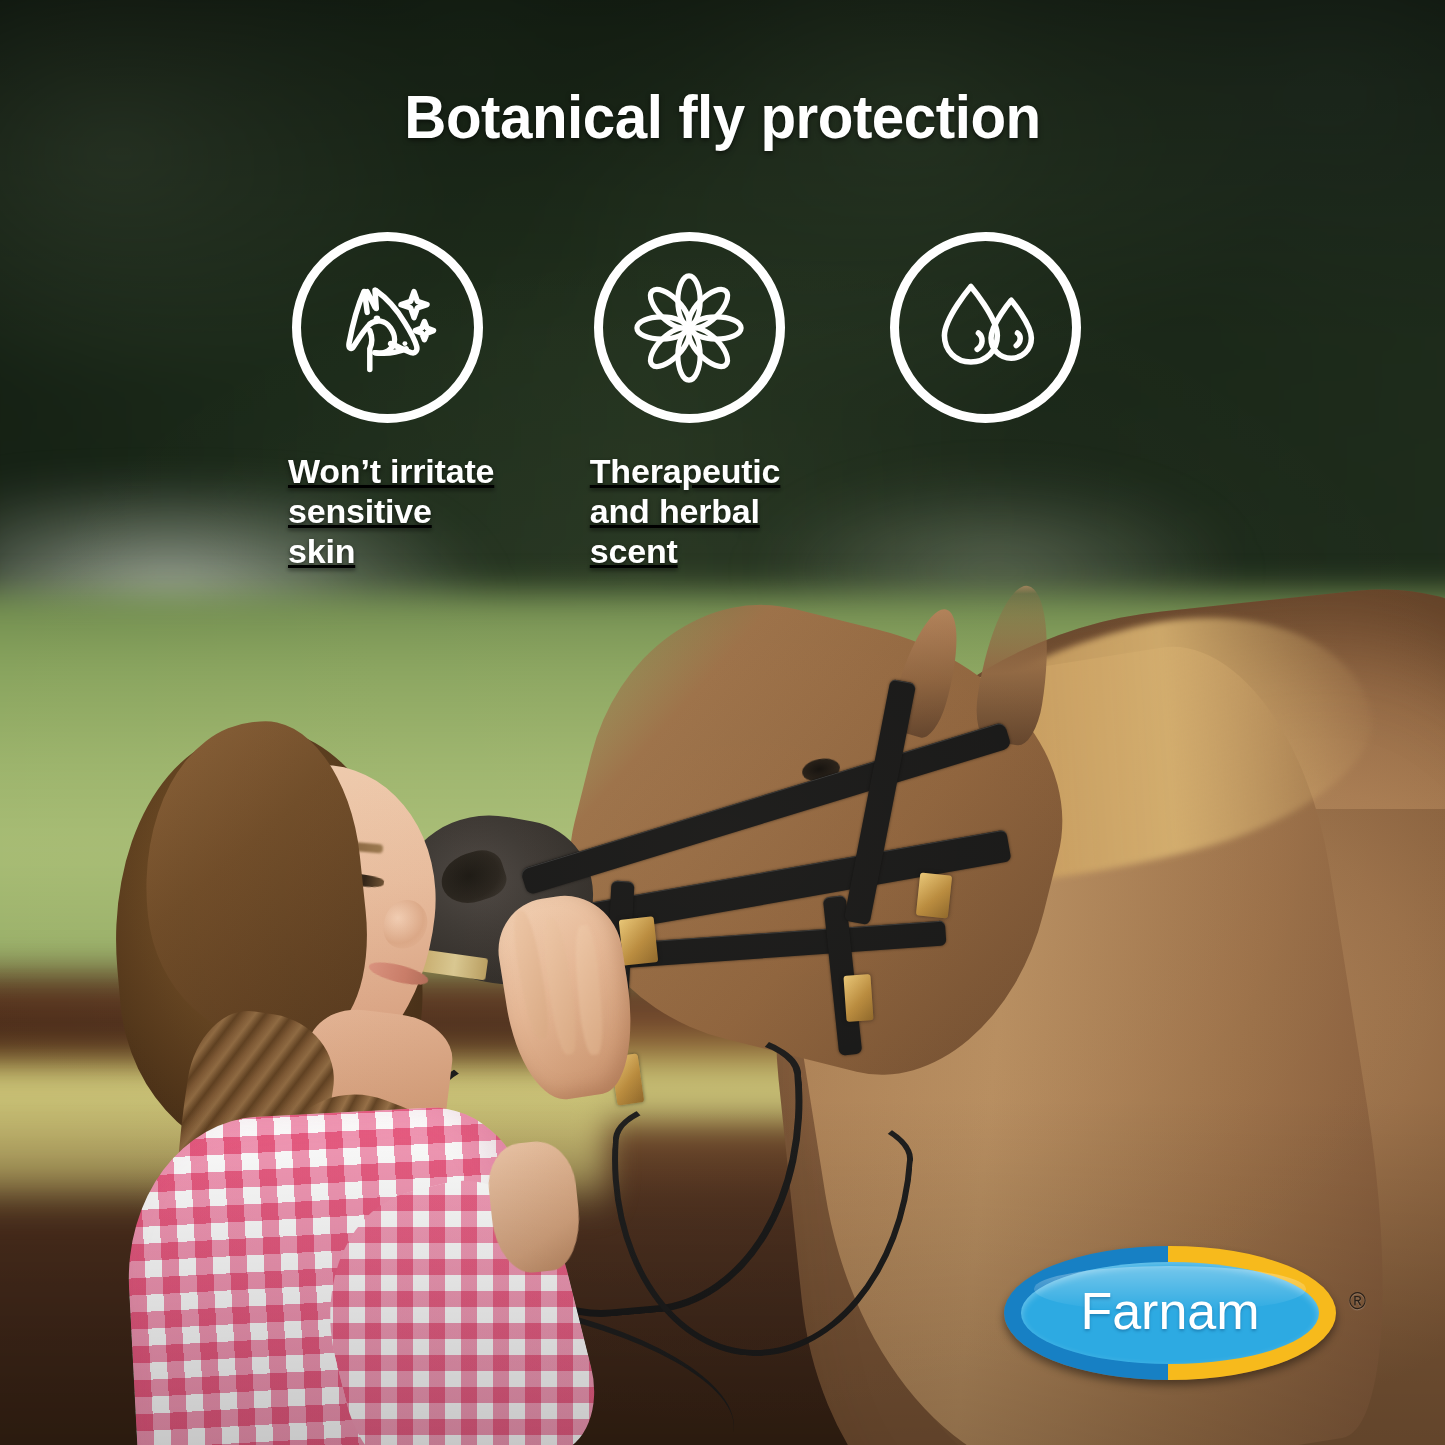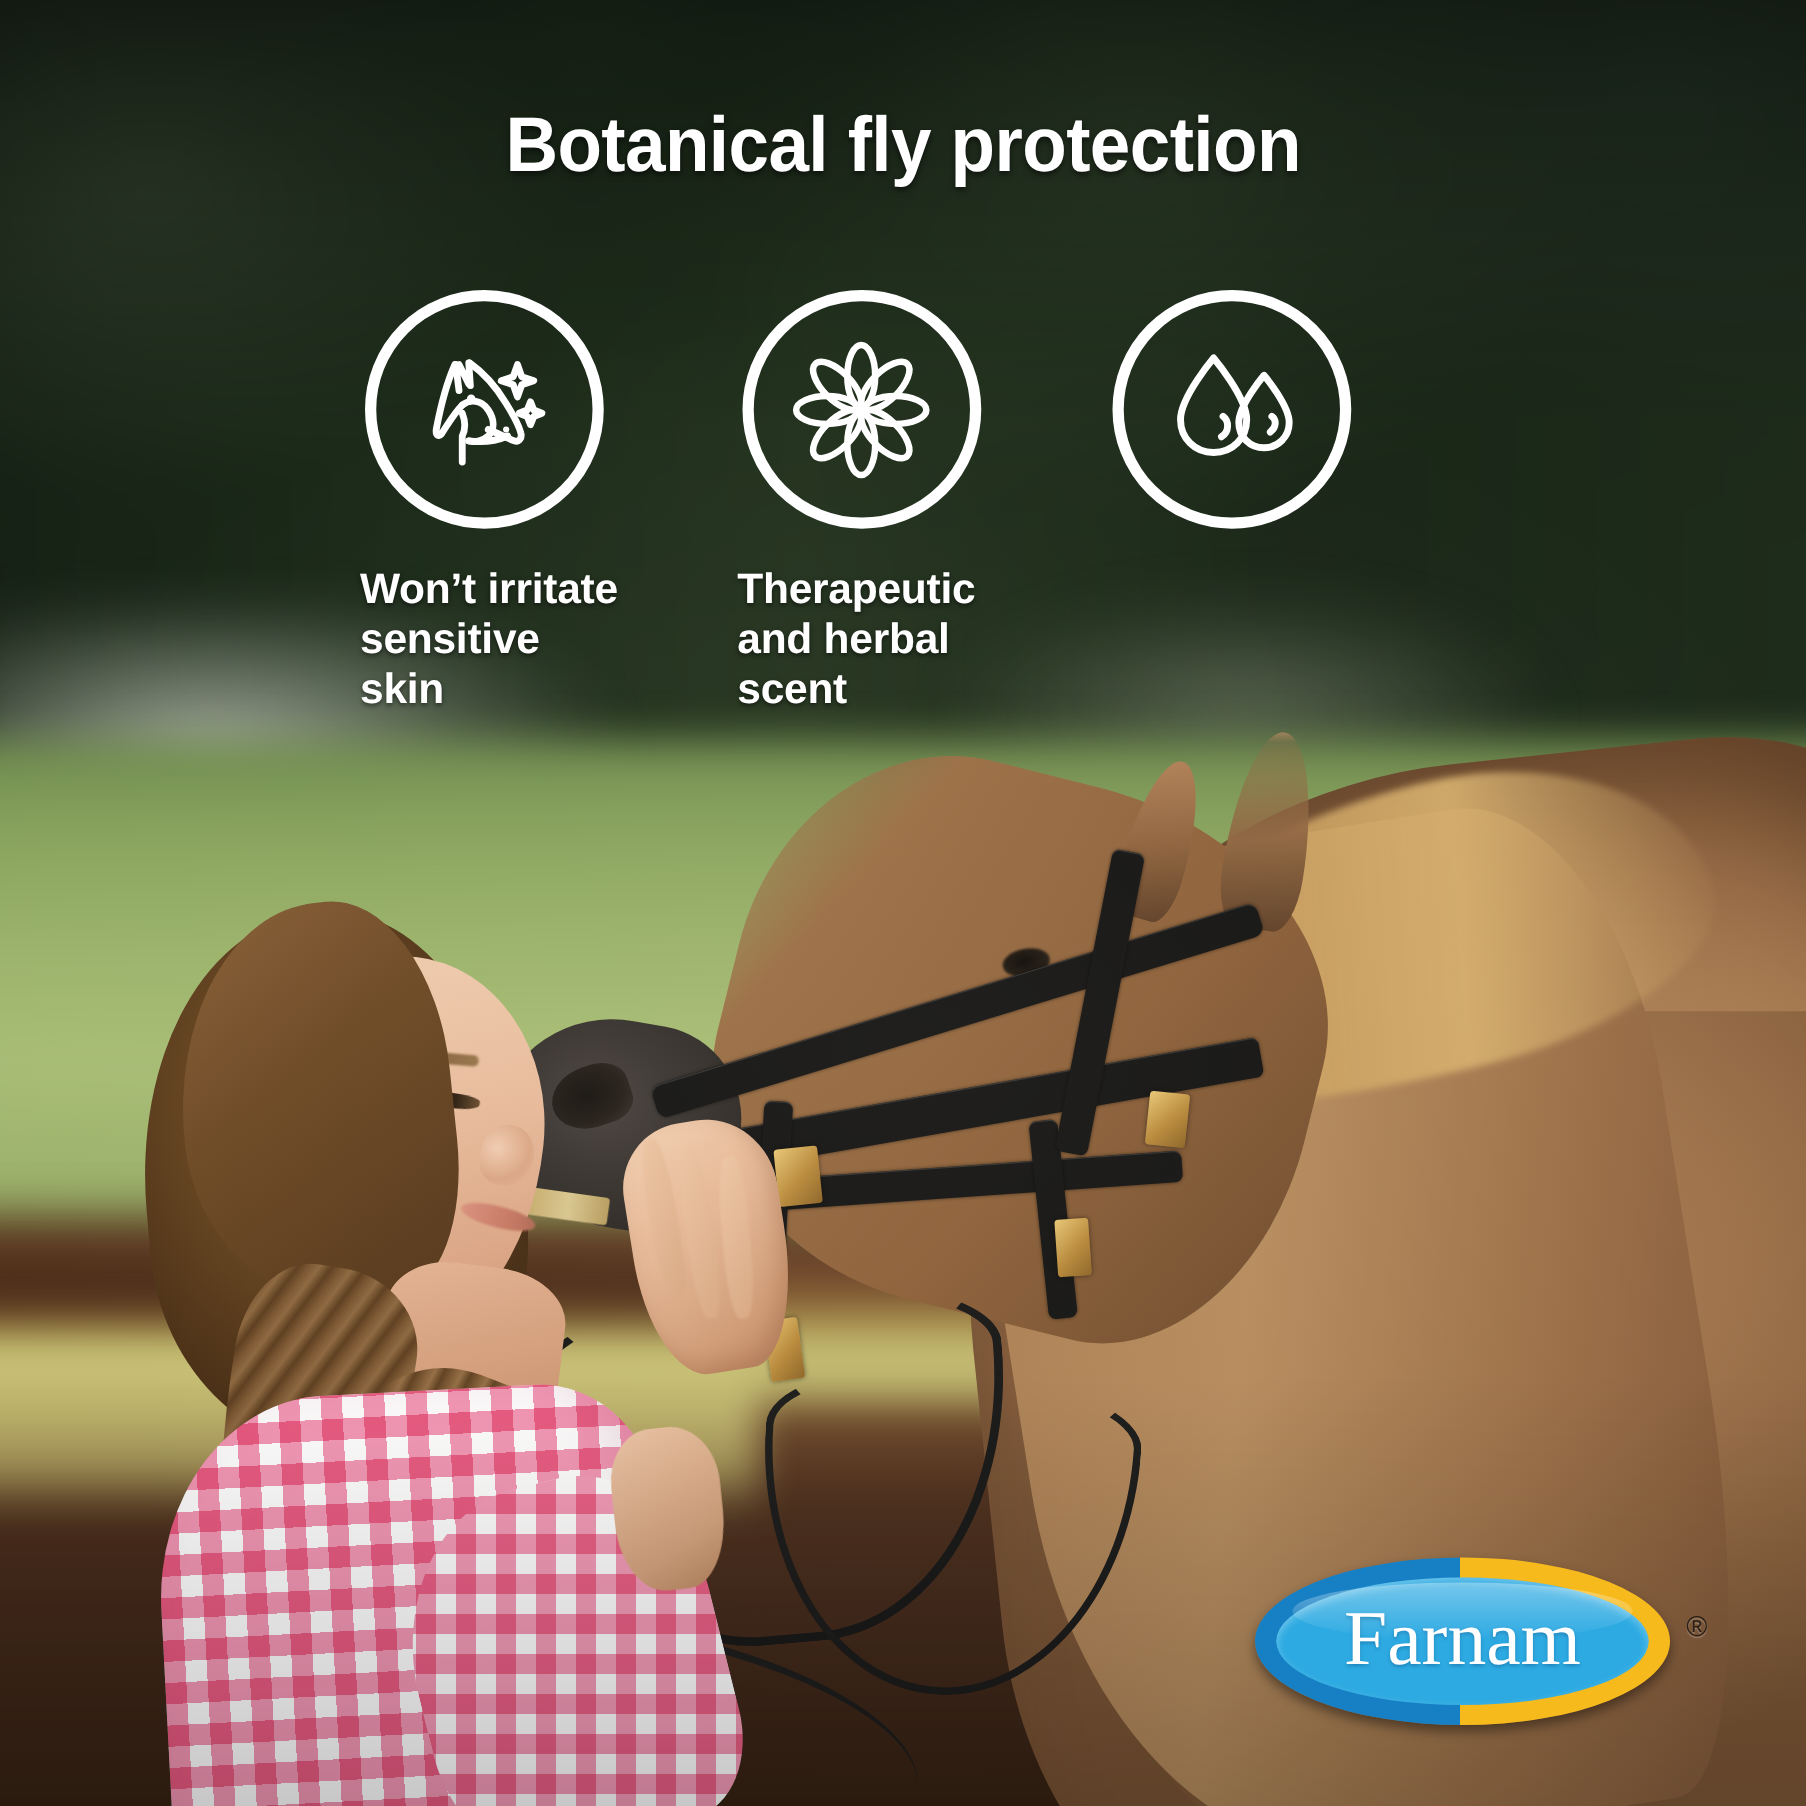--- a/index.html
+++ b/index.html
@@ -307,21 +307,21 @@
     letter-spacing:-0.5px;
     line-height:1;
     transform: scaleX(.94);
     text-shadow: 0 2px 5px rgba(0,0,0,.55);
   }
 
   .features{
     position:absolute; left:282px; top:232px; width:900px;
     display:flex; gap:0;
   }
-  .feature{ width:336px; }
+  .feature{ width:336px;text-decoration:underline; }
   .feature:nth-child(2){ width:330px; }
   .icon-ring{
     width:191px; height:191px; border-radius:50%;
     border:9px solid #ffffff;
     box-sizing:border-box;
     display:flex; align-items:center; justify-content:center;
     margin-left:10px;
   }
   .icon-ring svg{ display:block; }
   .feature-label{
@@ -351,22 +351,22 @@
     box-shadow: inset 0 3px 7px rgba(255,255,255,.32);
   }
   .logo-gloss{
     position:absolute; left:9%; top:15%; right:9%; height:34%;
     border-radius:50%;
     background: linear-gradient(180deg, rgba(255,255,255,.34), rgba(255,255,255,0));
   }
   .logo-word{
     position:absolute; inset:0;
     display:flex; align-items:center; justify-content:center;
-    font-family:Liberation Serif, serif;
-    font-size:62px; color:#ffffff; line-height:1;
+    font-family:Liberation Sans, sans-serif;
+    font-size:52px; color:#ffffff; line-height:1;
     padding-bottom:4px;
     text-shadow: 0 2px 3px rgba(0,60,110,.35);
   }
   .logo-reg{
     position:absolute; left:345px; top:42px;
     font-size:23px; color:#2a2018; font-family:"Liberation Sans", sans-serif;
     text-shadow: 0 1px 1px rgba(255,255,255,.25);
   }
 </style>
 </head>

